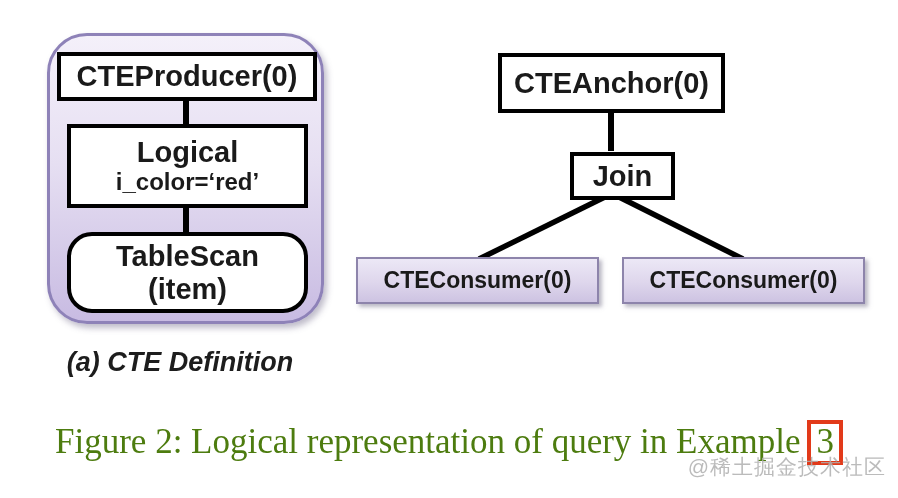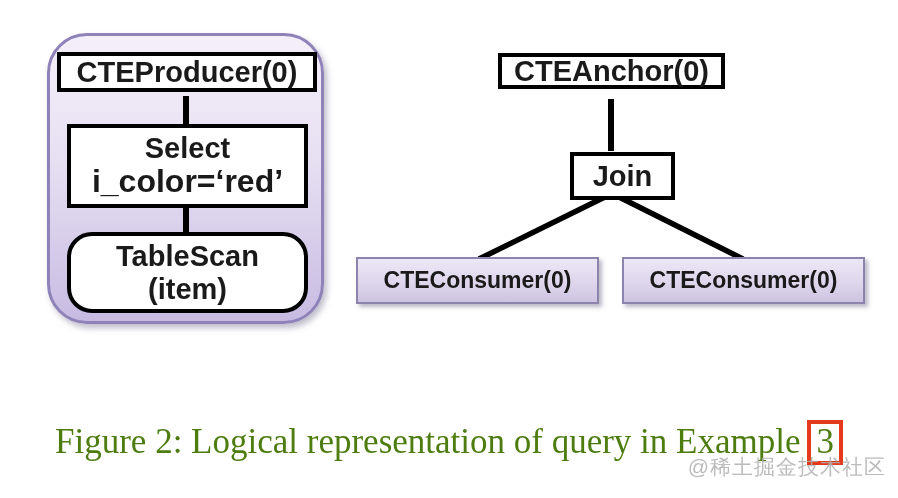--- a/index.html
+++ b/index.html
@@ -17,21 +17,21 @@
     box-shadow:3px 4px 6px rgba(110,105,135,0.45);
     z-index:1;
   }
   .op-box{
     position:absolute;background:#ffffff;border:4px solid #000;
     box-sizing:border-box;z-index:3;display:flex;flex-direction:column;
     align-items:center;justify-content:center;color:#1a1a1a;
     font-weight:600;line-height:1.12;
   }
   .op-box .t-main{font-size:29px;}
-  .op-box .t-sub{font-size:32px;}
+  .op-box .t-sub{font-size:24px;}
   .consumer-box{
     position:absolute;width:243px;height:47px;box-sizing:border-box;
     border:2px solid #8d84ab;
     background:linear-gradient(180deg,#ece8f6 0%,#ded6ec 55%,#cdc3e2 100%);
     box-shadow:3px 3px 4px rgba(120,115,140,0.5);
     display:flex;align-items:center;justify-content:center;
     font-size:23px;font-weight:600;color:#1a1a1a;z-index:3;
   }
   .sub-caption{
     position:absolute;top:347px;width:300px;text-align:center;
@@ -59,48 +59,49 @@
   <div class="cte-container"></div>
 
   <svg id="lines" width="898" height="498">
     <line x1="186" y1="96" x2="186" y2="127" stroke="#000" stroke-width="6"></line>
     <line x1="186" y1="205" x2="186" y2="235" stroke="#000" stroke-width="6"></line>
     <line x1="611" y1="99" x2="611" y2="151" stroke="#000" stroke-width="6"></line>
     <line x1="613" y1="193" x2="479" y2="259" stroke="#000" stroke-width="5.5"></line>
     <line x1="611" y1="193" x2="743" y2="259" stroke="#000" stroke-width="5.5"></line>
   </svg>
 
-  <div class="op-box" style="left:57px;top:52px;width:260px;height:40px;">
+  <div class="op-box" style="left:57px;top:52px;width:260px;height:49px;">
     <span class="t-main">CTEProducer(0)</span>
   </div>
 
   <div class="op-box" style="left:67px;top:124px;width:241px;height:84px;">
-    <span class="t-main">Select</span>
+    <span class="t-main">Logical</span>
     <span class="t-sub">i_color=‘red’</span>
   </div>
 
   <div class="op-box" style="left:67px;top:232px;width:241px;height:81px;border-radius:25px;">
     <span class="t-main">TableScan</span>
     <span class="t-main">(item)</span>
   </div>
 
-  <div class="op-box" style="left:498px;top:53px;width:227px;height:36px;align-items:center;">
+  <div class="op-box" style="left:498px;top:53px;width:227px;height:60px;align-items:center;">
     <span class="t-main">CTEAnchor(0)</span>
   </div>
 
   <div class="op-box" style="left:570px;top:152px;width:105px;height:48px;">
     <span class="t-main">Join</span>
   </div>
 
   <div class="consumer-box" style="left:356px;top:257px;">
     <span>CTEConsumer(0)</span>
   </div>
 
   <div class="consumer-box" style="left:622px;top:257px;">
     <span>CTEConsumer(0)</span>
   </div>
 
+  <div class="sub-caption" style="left:30px;">(a) CTE Definition</div>
 
   <div class="figure-caption"><span>Figure 2: Logical representation of query in Example</span><span class="ref-link">3</span></div>
 
   <div class="watermark">@稀土掘金技术社区</div>
 
 </div>
 
 </body></html>

